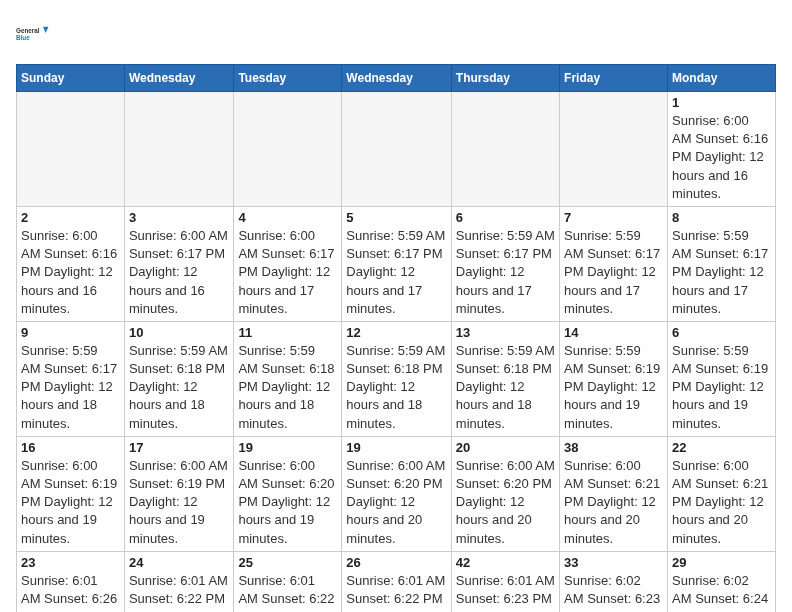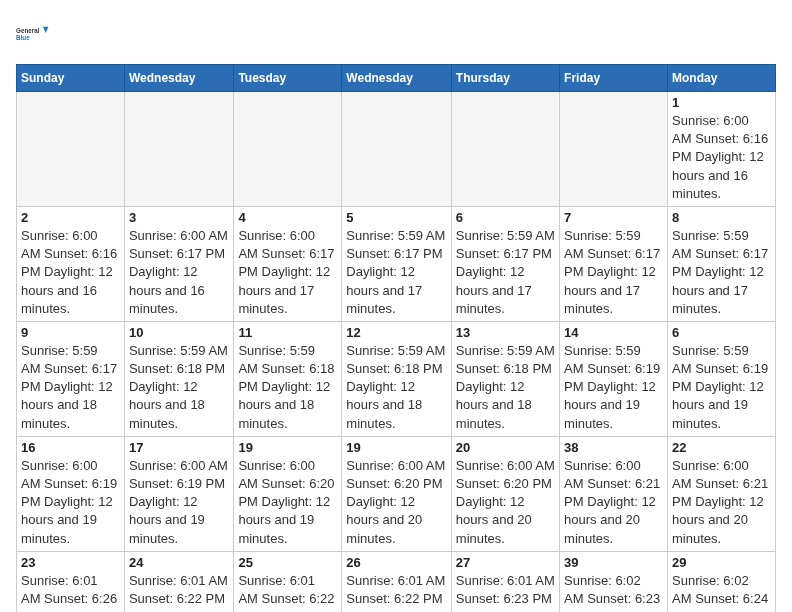--- a/index.html
+++ b/index.html
@@ -276,27 +276,27 @@
 Sunset: 6:22 PM
 Daylight: 12 hours and 20 minutes.</div>
         </td>
         <td>
           <span class="day-number">26</span>
           <div class="day-info">Sunrise: 6:01 AM
 Sunset: 6:22 PM
 Daylight: 12 hours and 21 minutes.</div>
         </td>
         <td>
-          <span class="day-number">27</span>
+          <span class="day-number">42</span>
           <div class="day-info">Sunrise: 6:01 AM
 Sunset: 6:23 PM
 Daylight: 12 hours and 21 minutes.</div>
         </td>
         <td>
-          <span class="day-number">39</span>
+          <span class="day-number">33</span>
           <div class="day-info">Sunrise: 6:02 AM
 Sunset: 6:23 PM
 Daylight: 12 hours and 21 minutes.</div>
         </td>
         <td>
           <span class="day-number">29</span>
           <div class="day-info">Sunrise: 6:02 AM
 Sunset: 6:24 PM
 Daylight: 12 hours and 21 minutes.</div>
         </td>

